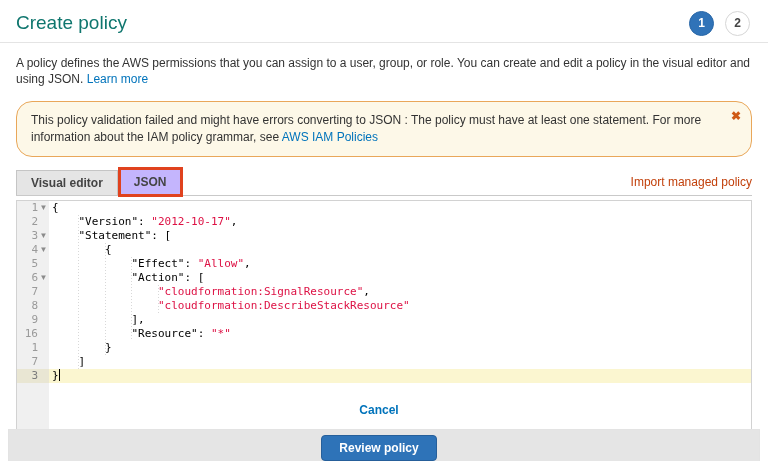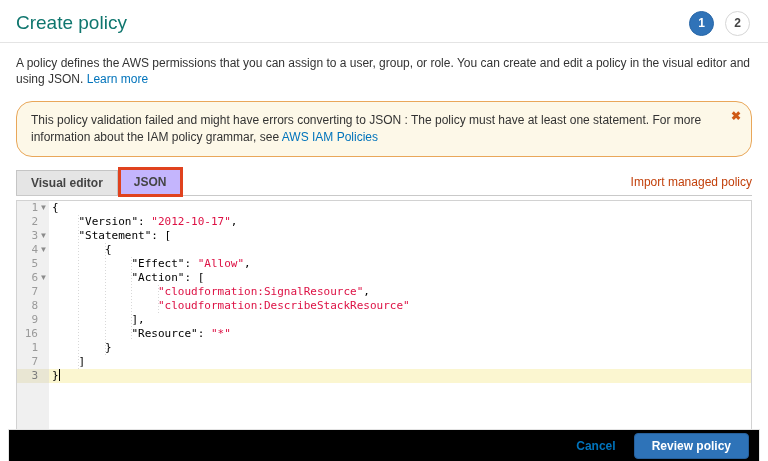--- a/index.html
+++ b/index.html
@@ -110,23 +110,23 @@
   .ed-code .p { color: #000; }
   .ed-code .s { color: #dd1144; }
   .cursor { display: inline-block; width: 1px; height: 12px; background: #000; vertical-align: -2px; }
   .guide { position: absolute; width: 1px;
     background-image: repeating-linear-gradient(to bottom, #d8d8d8 0 1px, transparent 1px 3px); }
 
   
   .footer {
     position: absolute; left: 8px; right: 8px; bottom: 0; top: 429px;
     border: 1px solid #e3e3e3; border-bottom: none;
-    background: #000000;
+    background: #e5e5e5;
     display: flex; align-items: center; justify-content: flex-end;
-    gap: 18px; padding-right: 10px;
+    gap: 18px; padding-right: 10px; flex-direction: column;
   }
   .cancel-link { font-size: 12px; font-weight: bold; color: #0073bb; }
   .review-btn {
     background: #2e73b8; border: 1px solid #265f9a; border-radius: 4px;
     color: #fff; font-size: 12px; font-weight: bold;
     padding: 5px 17px; cursor: pointer;
     font-family: "Liberation Sans", sans-serif;
   }
 </style>
 </head>

